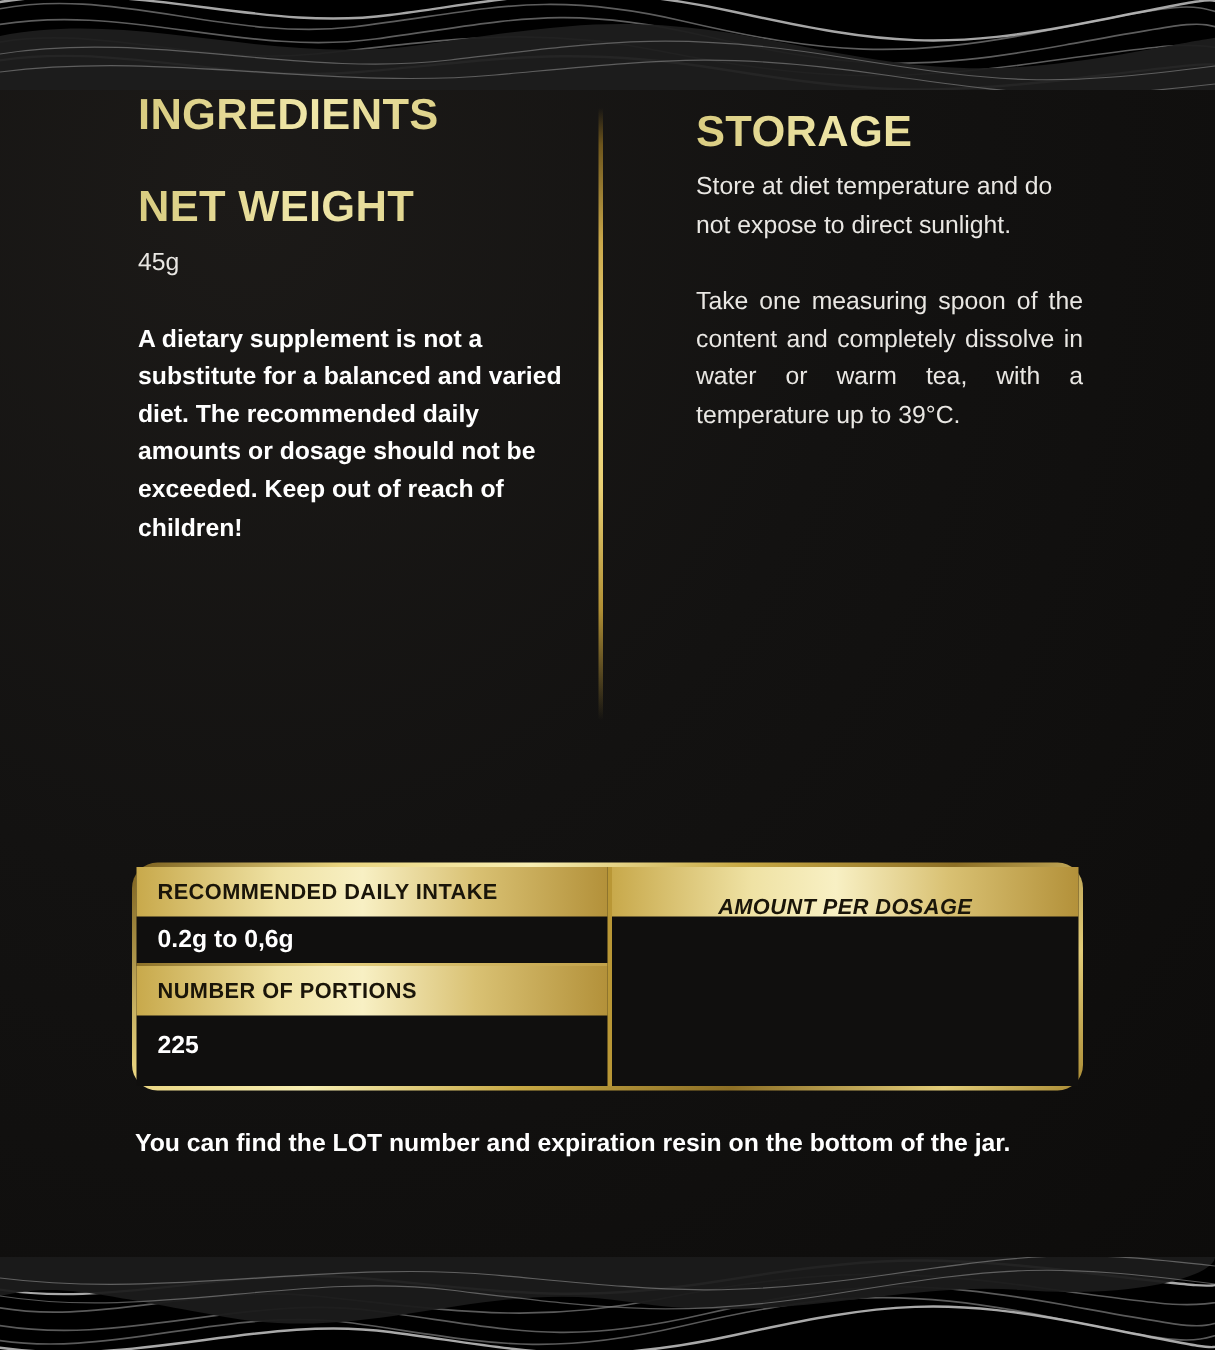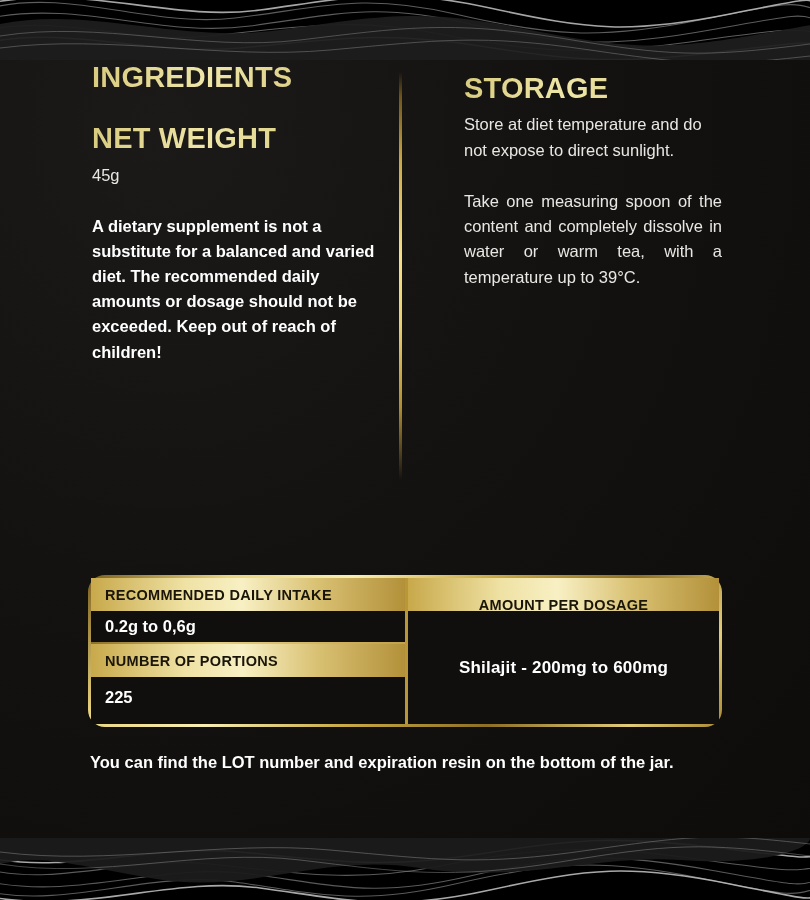--- a/index.html
+++ b/index.html
@@ -138,21 +138,21 @@
     display: flex;
     align-items: center;
     padding: 0 14px;
     font-size: 14.5px;
     font-weight: bold;
     letter-spacing: 0.3px;
     color: #1a1509;
     text-transform: uppercase;
     background: linear-gradient(90deg,#c8a94b 0%, #efe2a4 30%, #f8f0c4 48%, #d9c173 72%, #b3913a 100%);
   }
-  .gold-bar.center { justify-content: center; padding-top: 20px; }
+  .gold-bar.center { justify-content: center; padding-top: 20px; font-style: italic; }
 
   .cell {
     height: 31px;
     display: flex;
     align-items: center;
     padding: 0 14px;
     font-size: 16.5px;
     font-weight: bold;
     color: #ffffff;
   }
@@ -278,23 +278,20 @@
         <div class="tcol-left">
           <div class="gold-bar">RECOMMENDED DAILY INTAKE</div>
           <div class="cell">0.2g to 0,6g</div>
           <div class="rule"></div>
           <div class="gold-bar">NUMBER OF PORTIONS</div>
           <div class="cell thin">225</div>
         </div>
 
         <div class="tcol-right">
           <div class="gold-bar center">AMOUNT PER DOSAGE</div>
-          <div class="right-center">
-            <span>Shilajit -  200mg to 600mg</span>
-          </div>
         </div>
 
       </div>
     </div>
 
     <div class="footnote">You can find the LOT number and expiration resin on the bottom of the jar.</div>
 
   </div>
 </div>
 

